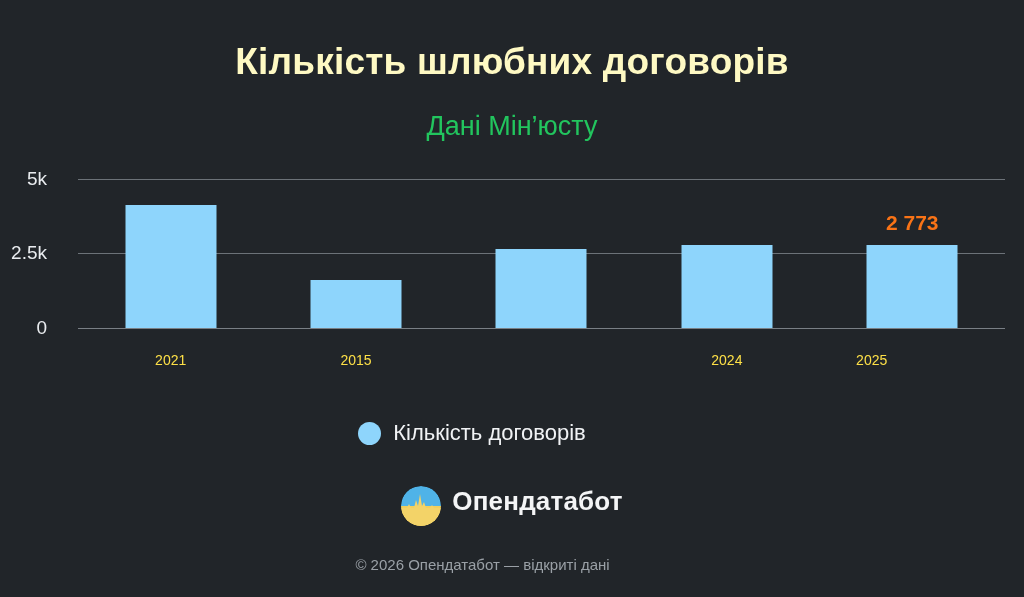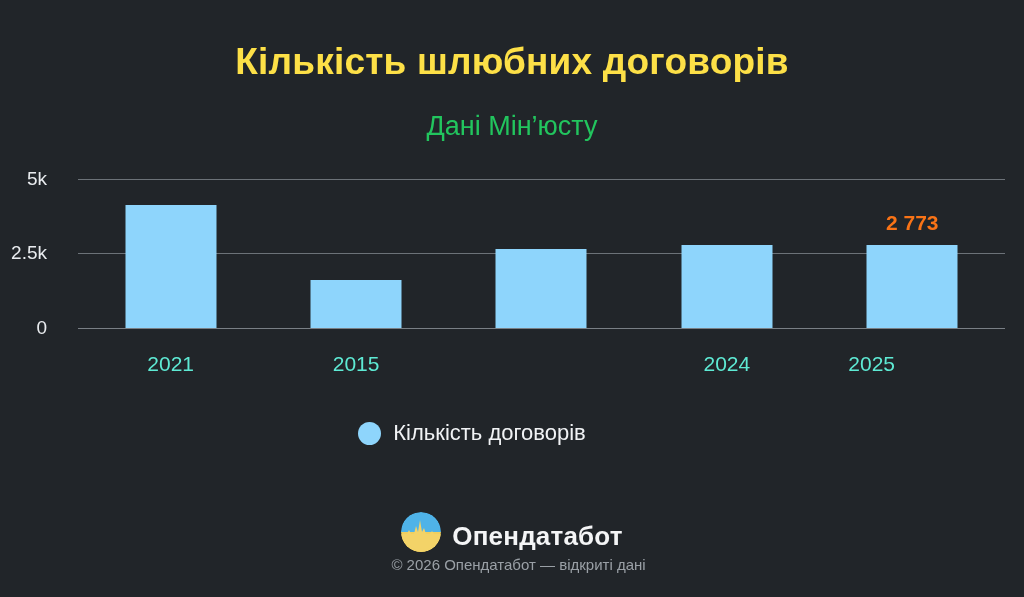--- a/index.html
+++ b/index.html
@@ -23,21 +23,21 @@
   
   .chart-title {
     position: absolute;
     top: 42px;
     left: 0;
     width: 1024px;
     text-align: center;
     font-size: 37px;
     font-weight: bold;
     letter-spacing: 0.2px;
-    color: #fde047;
+    color: #fef9c3;
     line-height: 1.1;
   }
   .chart-subtitle {
     position: absolute;
     top: 112px;
     left: 0;
     width: 1024px;
     text-align: center;
     font-size: 27px;
     font-weight: normal;
@@ -116,22 +116,22 @@
     left: 78px;
     top: 352px;
     width: 927px;
     height: 30px;
   }
   .xtick {
     position: absolute;
     top: 0;
     width: 185.4px;
     text-align: center;
-    font-size: 21px;
-    color: #5eead4;
+    font-size: 14px;
+    color: #fde047;
   }
 
   
   .legend {
     position: absolute;
     top: 420px;
     left: 0;
     width: 944px;
     display: flex;
     align-items: center;
@@ -146,25 +146,25 @@
     flex: none;
   }
   .legend-label {
     font-size: 22px;
     color: #f1f3f5;
   }
 
   
   .brand {
     position: absolute;
-    top: 512px;
+    top: 486px;
     left: 0;
     width: 1024px;
     display: flex;
-    align-items: flex-end;
+    align-items: flex-start;
     justify-content: center;
     gap: 11px;
   }
   .brand-logo {
     width: 40px;
     height: 40px;
     border-radius: 50%;
     overflow: hidden;
     flex: none;
     display: block;
@@ -178,21 +178,20 @@
 
   
   .footer {
     position: absolute;
     top: 556px;
     left: 0;
     width: 965px;
     text-align: center;
     font-size: 15px;
     color: #9aa0a6;
-    padding-left: 36px;
   }
 </style>
 </head>
 <body>
 
 <div class="chart-root">
 
   <div class="chart-title">Кількість шлюбних договорів</div>
   <div class="chart-subtitle">Дані Мін’юсту</div>
 

